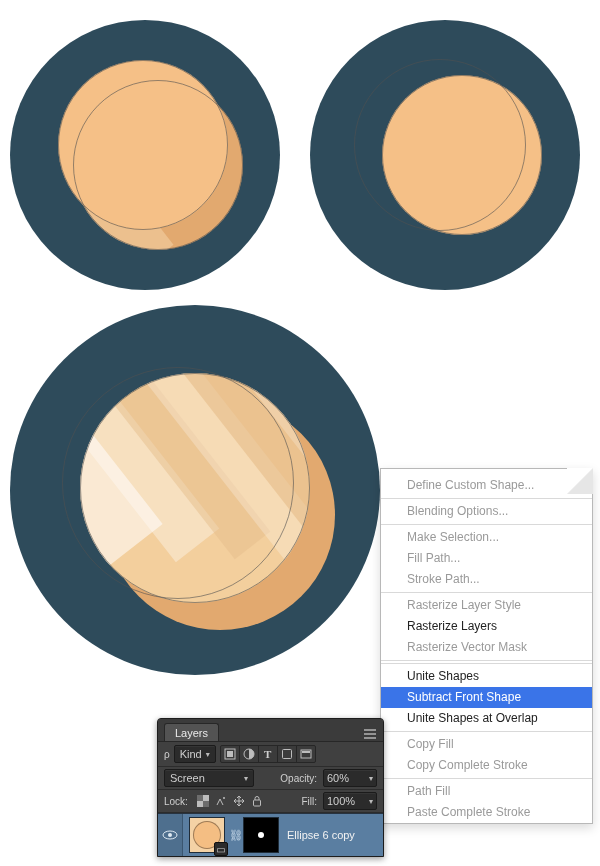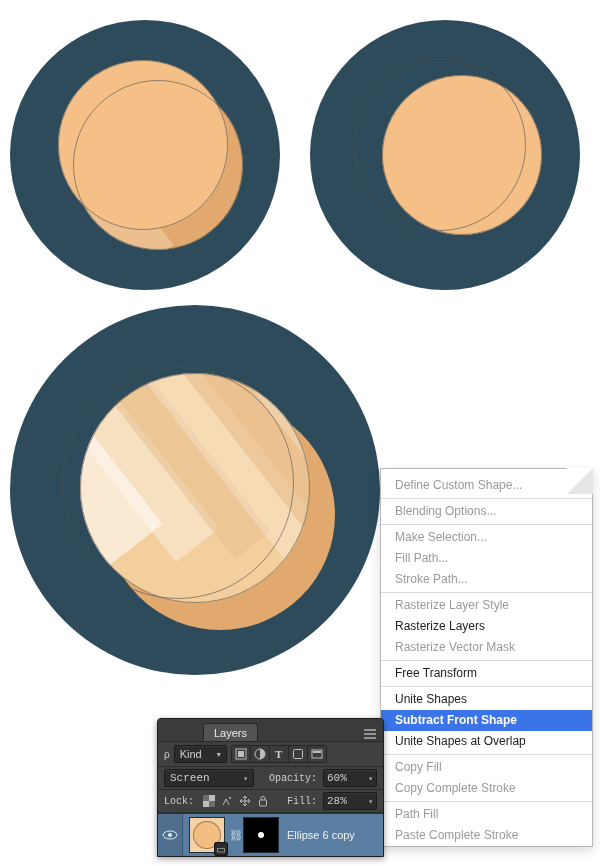--- a/index.html
+++ b/index.html
@@ -15,38 +15,38 @@
   #c1{left:10px;top:20px;}
   
   #c2{left:310px;top:20px;}
   
   #c3{left:10px;top:305px;width:370px;height:370px;}
 
   
   .ctx{position:absolute;left:380px;top:468px;width:211px;background:#fff;border:1px solid #b8b8b8;box-shadow:0 4px 10px rgba(0,0,0,.15);}
   .ctx .fold{position:absolute;right:-1px;top:-1px;width:26px;height:26px;background:linear-gradient(135deg,#fff 48%,#e6e6e6 52%);}
   .ctx-sep{height:1px;margin:2px 0;background:#d9d9d9;}
-  .ctx-item{padding:3px 14px 3px 14px;line-height:15px;white-space:nowrap;}
+  .ctx-item{padding:3px 14px 3px 26px;line-height:15px;white-space:nowrap;}
   .ctx-item.dis{color:#9a9a9a;}
-  .ctx-item.sel{background:#3a74e8;color:#fff;font-weight:bold;}
+  .ctx-item.sel{background:#3a74e8;color:#fff;}
 
   
   .layers{position:absolute;left:157px;top:718px;width:225px;background:#3f3f3f;border:1px solid #1d1d1d;border-radius:4px 4px 0 0;box-shadow:0 2px 6px rgba(0,0,0,.4);color:#d9d9d9;font-size:11px;}
   .tabbar{height:22px;background:#3b3b3b;border-bottom:1px solid #272727;display:flex;align-items:flex-end;padding-left:6px;}
-  .tab{background:#535353;border:1px solid #272727;border-bottom:none;border-radius:3px 3px 0 0;padding:3px 10px 2px;font-size:11px;color:#eaeaea;margin-left:39px;}
+  .tab{background:#535353;border:1px solid #272727;border-bottom:none;border-radius:3px 3px 0 0;padding:3px 10px 2px;font-size:11px;color:#eaeaea;}
   .panel-menu{margin-left:auto;margin-right:6px;margin-bottom:2px;opacity:.8;}
   .row1{display:flex;align-items:center;gap:4px;height:24px;padding:0 6px;background:#404040;border-bottom:1px solid #2c2c2c;}
-  .sel-pill{display:inline-flex;align-items:center;height:16px;background:#2b2b2b;border:1px solid #1b1b1b;border-radius:2px;padding:0 5px;color:#cfcfcf;gap:15px;box-shadow:inset 0 1px 0 rgba(255,255,255,.05);}
+  .sel-pill{display:inline-flex;align-items:center;height:16px;background:#2b2b2b;border:1px solid #1b1b1b;border-radius:2px;padding:0 5px;color:#cfcfcf;gap:4px;box-shadow:inset 0 1px 0 rgba(255,255,255,.05);}
   .sel-pill .arr{font-size:8px;color:#bbb;}
   .lbl{font-size:10px;color:#cfcfcf;}
   .btns{display:flex;gap:0;}
   .btns .b{width:18px;height:16px;display:flex;align-items:center;justify-content:center;color:#bdbdbd;border:1px solid #262626;margin-left:-1px;background:#3b3b3b;}
   .btns .b:first-child{border-radius:2px 0 0 2px;margin-left:0;}
   .btns .b:last-child{border-radius:0 2px 2px 0;}
-  .row2,.row3{display:flex;align-items:center;height:22px;padding:0 6px;background:#404040;border-bottom:1px solid #2c2c2c;gap:6px;font-family:Liberation Mono, monospace;}
+  .row2,.row3{display:flex;align-items:center;height:22px;padding:0 6px;background:#404040;border-bottom:1px solid #2c2c2c;gap:6px;}
   .dropdown{flex:0 0 78px;display:inline-flex;align-items:center;justify-content:space-between;height:16px;background:#2b2b2b;border:1px solid #1b1b1b;border-radius:2px;padding:0 5px;color:#cfcfcf;box-shadow:inset 0 1px 0 rgba(255,255,255,.05);}
   .dropdown .arr{font-size:8px;color:#bbb;}
   .pctbox{display:inline-flex;align-items:center;width:46px;height:16px;background:#2b2b2b;border:1px solid #1b1b1b;border-radius:2px;padding:0 3px;color:#cfcfcf;justify-content:space-between;box-shadow:inset 0 1px 0 rgba(255,255,255,.05);}
   .pctbox .tri{font-size:8px;color:#bbb;}
   .lockicons{display:flex;gap:0;}
   .lockicons .l{width:18px;height:16px;display:flex;align-items:center;justify-content:center;color:#bdbdbd;}
   .layerrow{display:flex;align-items:center;height:42px;background:#5a7ea1;border-top:1px solid #273340;}
   .eye{width:24px;height:42px;display:flex;align-items:center;justify-content:center;border-right:1px solid #3a5670;color:#d8e4ef;background:#4e6f8e;}
   .thumb{width:34px;height:34px;margin:0 4px 0 6px;border:1px solid #1f2c38;background:#f4d2a5;position:relative;}
   .thumb .tcoin{position:absolute;left:3px;top:3px;width:26px;height:26px;border-radius:50%;background:#f4be83;border:1px solid rgba(0,0,0,.35);}
@@ -108,21 +108,20 @@
     <div class="ctx-item dis">Blending Options...</div>
     <div class="ctx-sep"></div>
     <div class="ctx-item dis">Make Selection...</div>
     <div class="ctx-item dis">Fill Path...</div>
     <div class="ctx-item dis">Stroke Path...</div>
     <div class="ctx-sep"></div>
     <div class="ctx-item dis">Rasterize Layer Style</div>
     <div class="ctx-item">Rasterize Layers</div>
     <div class="ctx-item dis">Rasterize Vector Mask</div>
     <div class="ctx-sep"></div>
-    <div class="ctx-item">Free Transform</div>
     <div class="ctx-sep"></div>
     <div class="ctx-item">Unite Shapes</div>
     <div class="ctx-item sel">Subtract Front Shape</div>
     <div class="ctx-item">Unite Shapes at Overlap</div>
     <div class="ctx-sep"></div>
     <div class="ctx-item dis">Copy Fill</div>
     <div class="ctx-item dis">Copy Complete Stroke</div>
     <div class="ctx-sep"></div>
     <div class="ctx-item dis">Path Fill</div>
     <div class="ctx-item dis">Paste Complete Stroke</div>
@@ -209,21 +208,21 @@
           </span>
         <span class="l">
             <svg width="12" height="12">
               <rect x="2.5" y="5" width="7" height="6" rx="1" fill="none" stroke="#bdbdbd"></rect>
               <path d="M4 5V3.5a2 2 0 014 0V5" fill="none" stroke="#bdbdbd"></path>
             </svg>
           </span>
       </div>
       <span class="lbl" style="margin-left:auto">Fill:</span>
       <div class="pctbox">
-        <span>28%</span>
+        <span>100%</span>
         <span class="tri">▾</span>
       </div>
     </div>
 
     <div class="layerrow">
       <div class="eye">
         <svg width="16" height="10">
             <ellipse cx="8" cy="5" rx="7" ry="4" fill="none" stroke="#dfeaf3"></ellipse>
             <circle cx="8" cy="5" r="2" fill="#dfeaf3"></circle>
           </svg>

